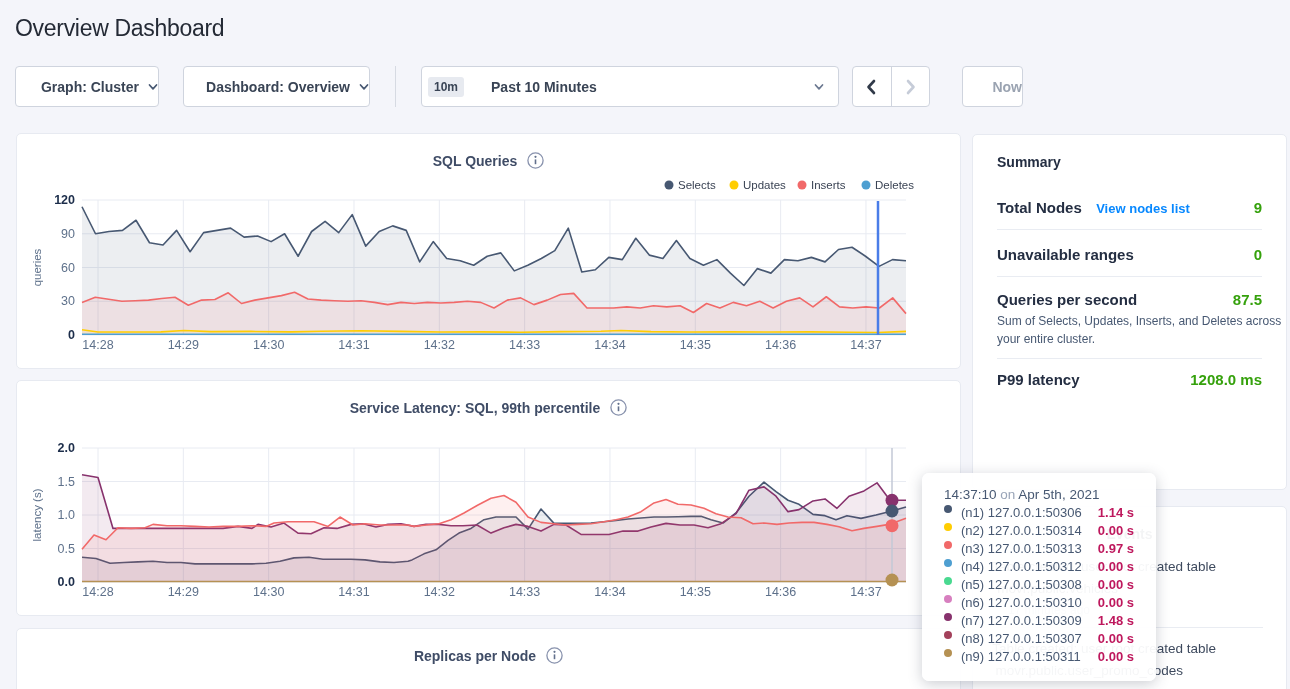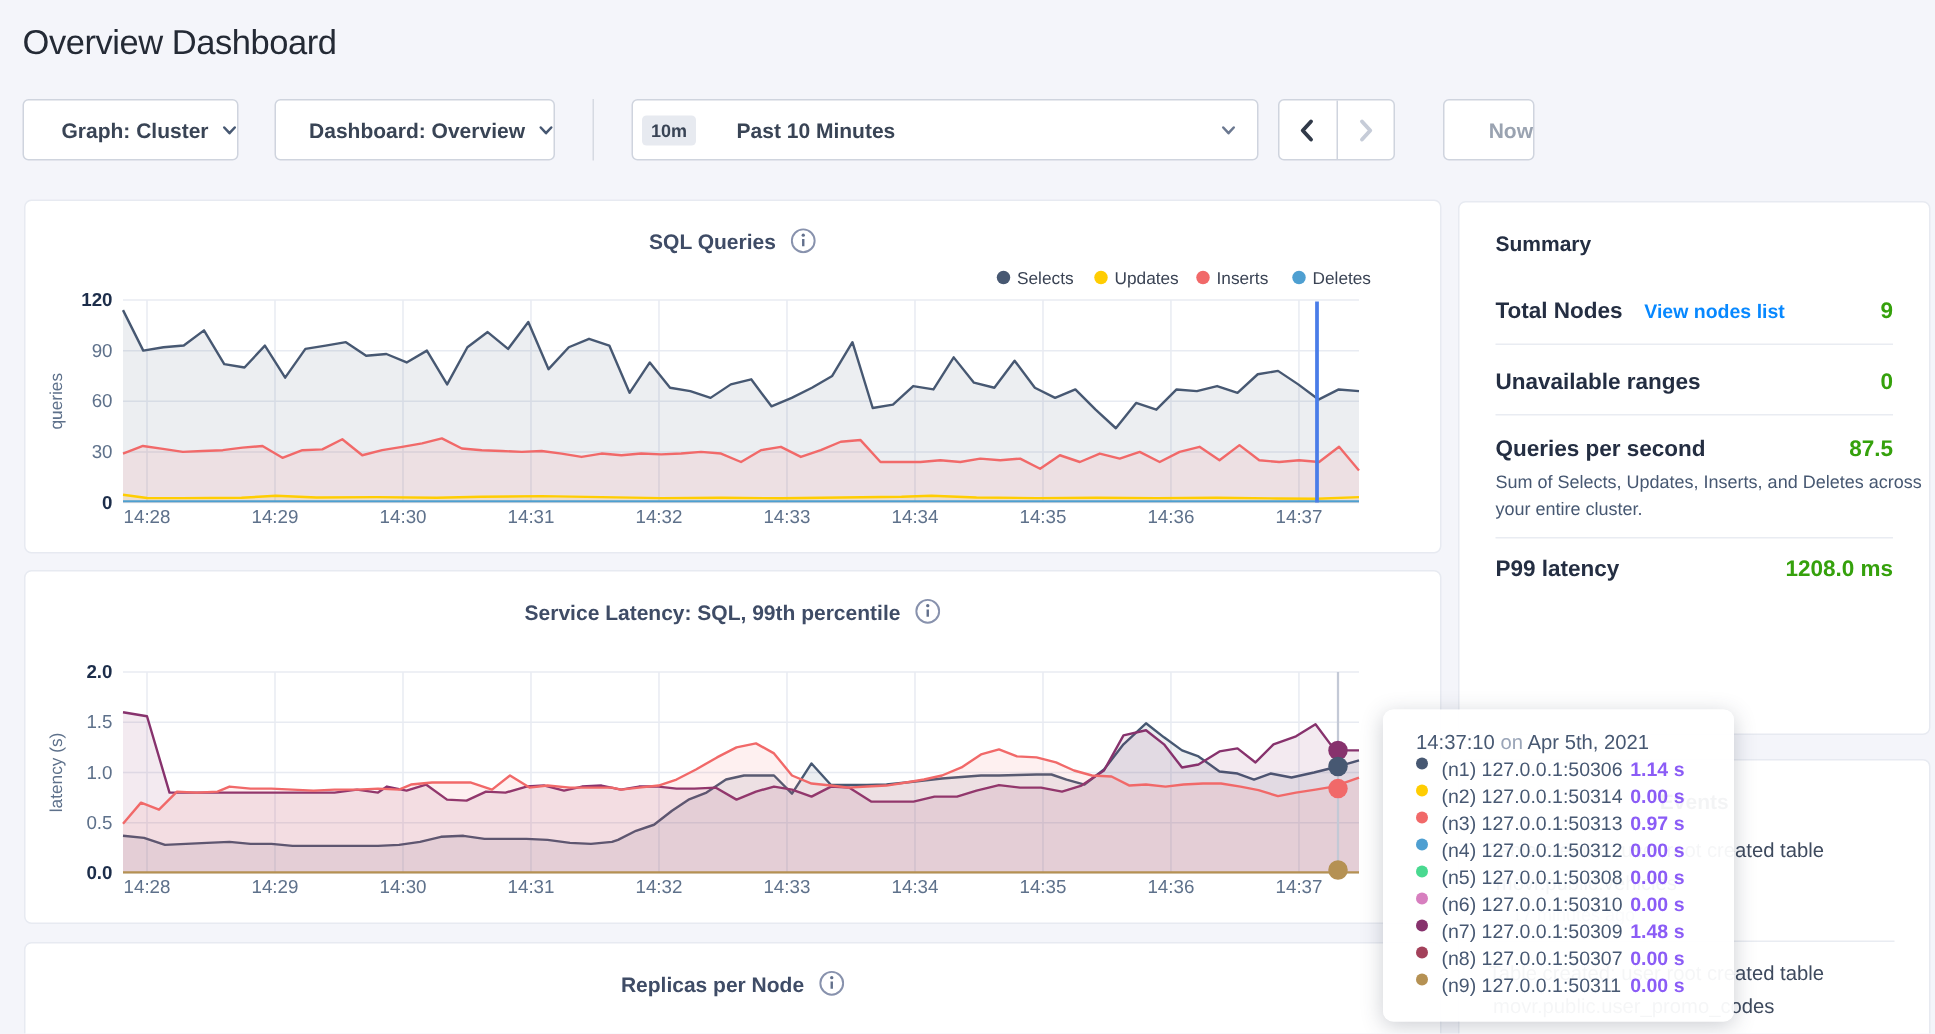--- a/index.html
+++ b/index.html
@@ -16,21 +16,21 @@
 .slab{font-size:15px;font-weight:bold;color:#242e42;line-height:17px}
 .sval{float:right;font-size:15px;font-weight:bold;color:#35a10c;line-height:17px}
 .sdesc{font-size:12px;color:#475872;line-height:18px;margin-top:3px;white-space:nowrap}
 .tooltip{position:absolute;left:922px;top:473px;width:234px;height:208px;background:rgba(255,255,255,0.95);
  border-radius:7px;box-shadow:0 3px 14px rgba(50,60,80,0.25);z-index:30;padding:14px 0 0 22px}
 .ttitle{font-size:13.5px;color:#475872;line-height:15px;padding-top:0;margin-bottom:3px}
 .ttitle .on{color:#9aa5b8}
 .trow{position:relative;height:18px;font-size:13px;color:#475872;display:flex;align-items:flex-start}
 .tdot{width:8px;height:8px;border-radius:50%;display:inline-block;margin-right:9px;flex:none}
 .tlab{white-space:nowrap}
-.tval{position:absolute;right:33px;font-weight:bold;font-size:13px;color:#8b5cf6}
+.tval{position:absolute;right:22px;font-weight:bold;font-size:13px;color:#be185d}
 .eline{position:absolute;right:74px;font-size:13.5px;color:#3e4a5e;white-space:nowrap;z-index:1}
 </style></head>
 <body>
 <h1>Overview Dashboard</h1>
 
 <div class="btn" style="left:15px;width:144px">Graph: Cluster <svg width="10" height="10" viewBox="0 0 10 10">
       <path d="M1.5 3 L5 6.8 L8.5 3" fill="none" stroke="#475872" stroke-width="1.7" stroke-linecap="round" stroke-linejoin="round"></path>
     </svg></div>
 <div class="btn" style="left:183px;width:187px">Dashboard: Overview <svg width="10" height="10" viewBox="0 0 10 10">
       <path d="M1.5 3 L5 6.8 L8.5 3" fill="none" stroke="#475872" stroke-width="1.7" stroke-linecap="round" stroke-linejoin="round"></path>

